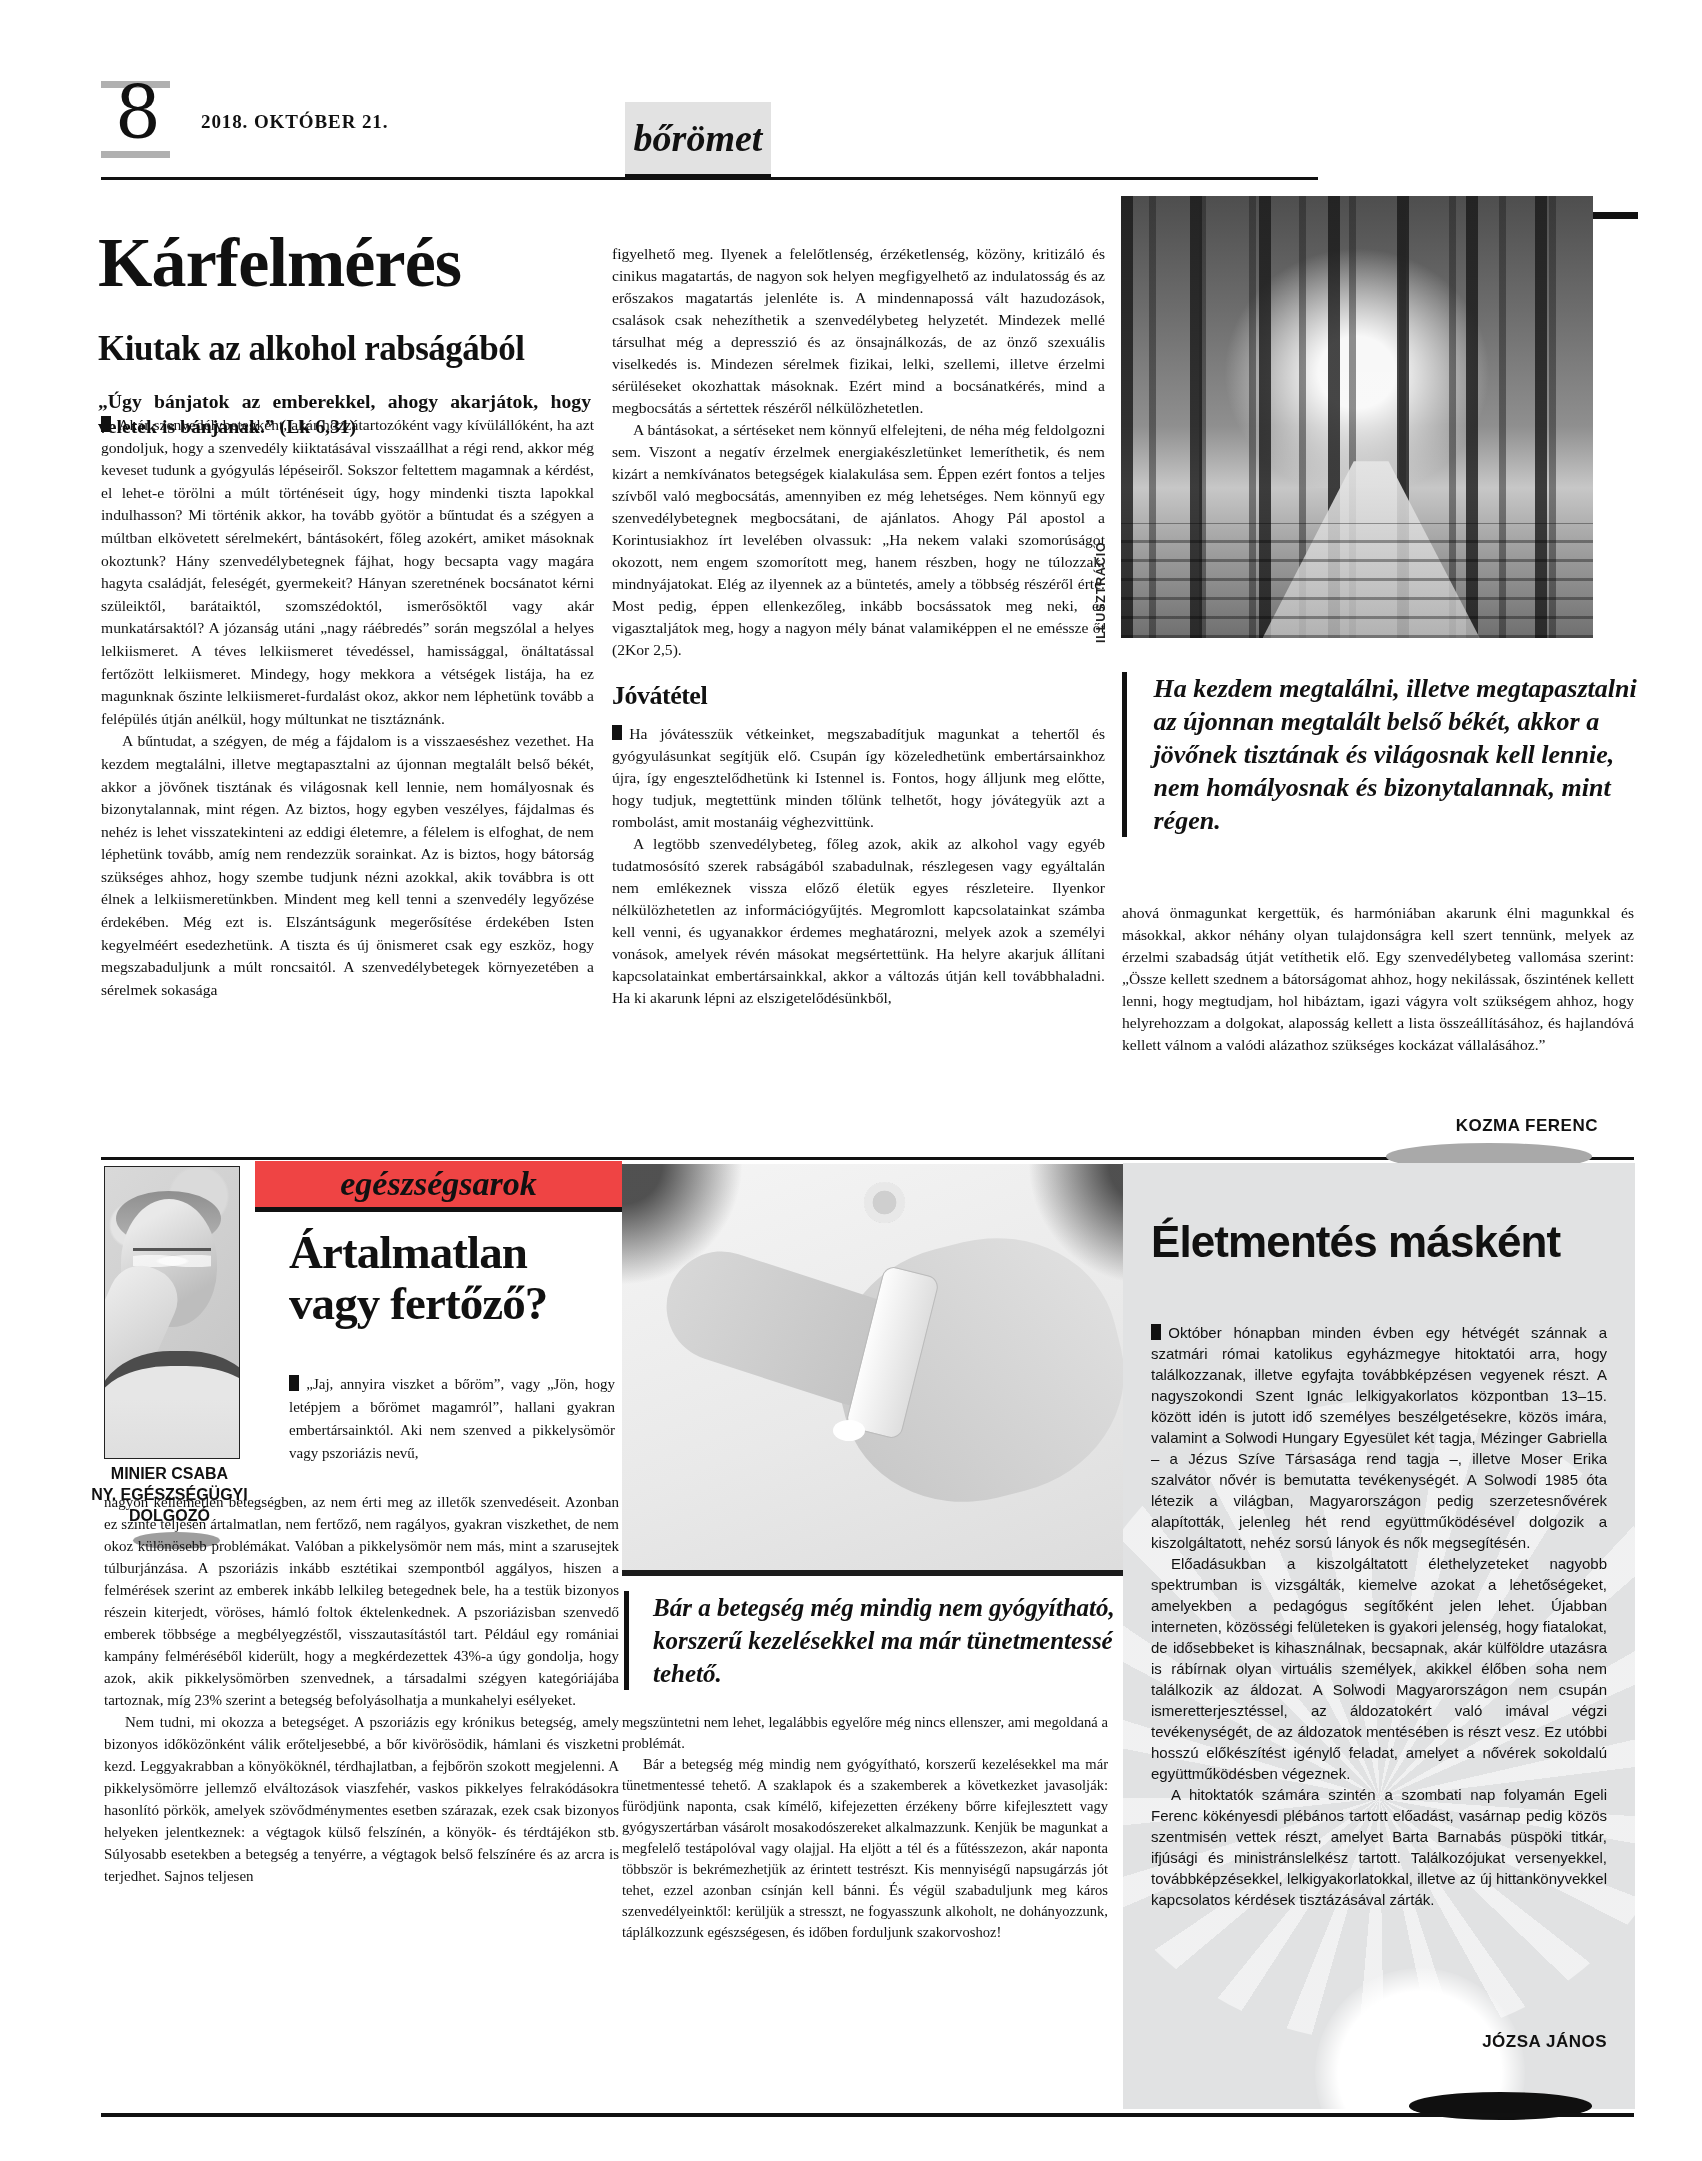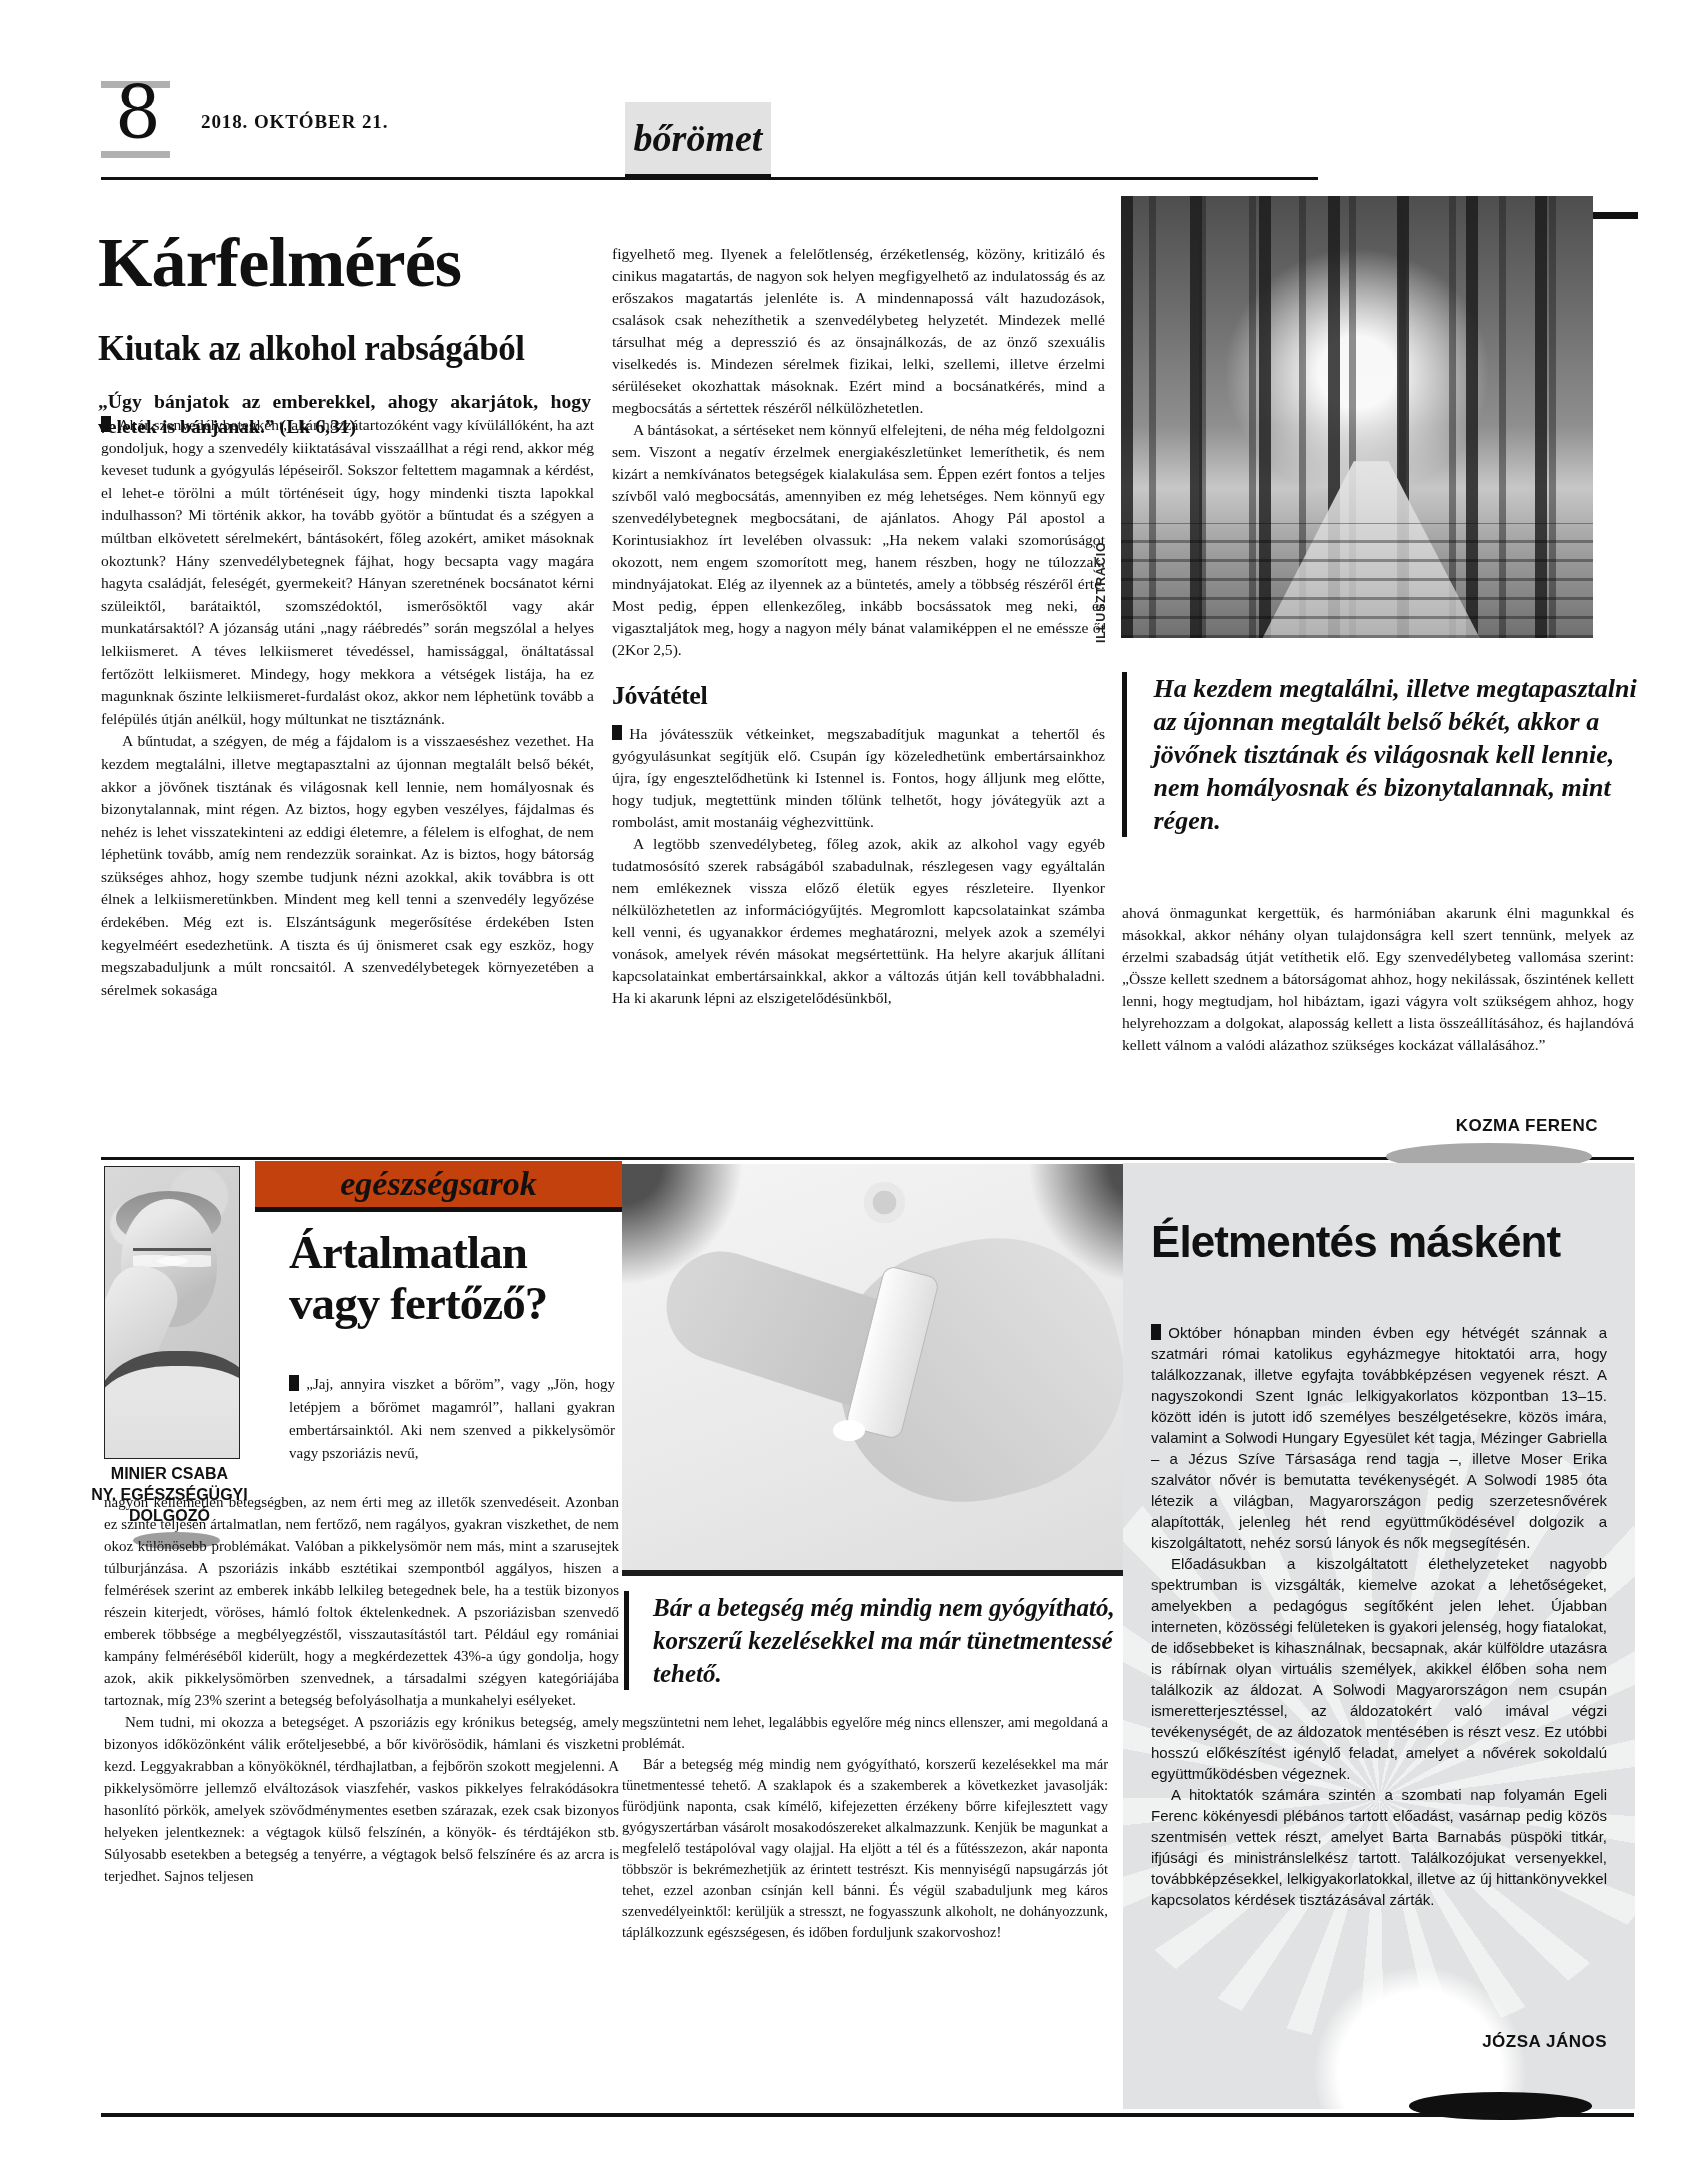--- a/index.html
+++ b/index.html
@@ -86,21 +86,21 @@
       border-top:3.2px solid #555;background:
       radial-gradient(ellipse at 25% 50%,rgba(255,255,255,.7) 0 40%,transparent 45%),
       radial-gradient(ellipse at 78% 50%,rgba(255,255,255,.7) 0 40%,transparent 45%);}
   #portrait .hand{position:absolute;left:-13.7px;top:96px;width:69px;height:151px;border-radius:32px;
       transform:rotate(24deg);background:linear-gradient(120deg,#efefef,#c6c6c6);}
   #portrait .shirt{position:absolute;left:-9.2px;bottom:-18.3px;width:165px;height:110px;border-radius:45% 45% 0 0;
       background:linear-gradient(#e6e6e6 30%,#dcdcdc);border-top:15.6px solid #4c4c4c;}
   #author1{position:absolute;left:69px;top:1463px;width:201px;text-align:center;
       font-family:"Liberation Sans",sans-serif;font-weight:700;font-size:16px;line-height:21px;}
   #ell2{position:absolute;left:133px;top:1532px;width:87px;height:17.4px;border-radius:50%;background:#9e9e9e;}
-  #hcbar{position:absolute;left:255px;top:1161px;width:367px;height:46px;background:#c2410c;
+  #hcbar{position:absolute;left:255px;top:1161px;width:367px;height:46px;background:#ef4444;
       border-bottom:5.5px solid #111;display:flex;align-items:center;justify-content:center;}
   #hcbar span{font-size:34px;font-style:italic;font-weight:700;}
   #hctitle{position:absolute;left:289px;top:1227px;width:348px;font-size:47px;line-height:51px;
       font-weight:800;letter-spacing:-0.9px;}
   #hcintro{position:absolute;left:289px;top:1373px;width:326px;height:115px;overflow:hidden;
       text-align:justify;font-size:15px;line-height:23px;}
   #hcbody{position:absolute;left:104px;top:1491px;width:515px;height:599px;overflow:hidden;
       font-size:15px;line-height:22px;}
   #photo2{left:622px;top:1164px;width:527px;height:412px;overflow:hidden;
       background:linear-gradient(160deg,#f5f5f5 0,#e9e9e9 55%,#dcdcdc 100%);}

